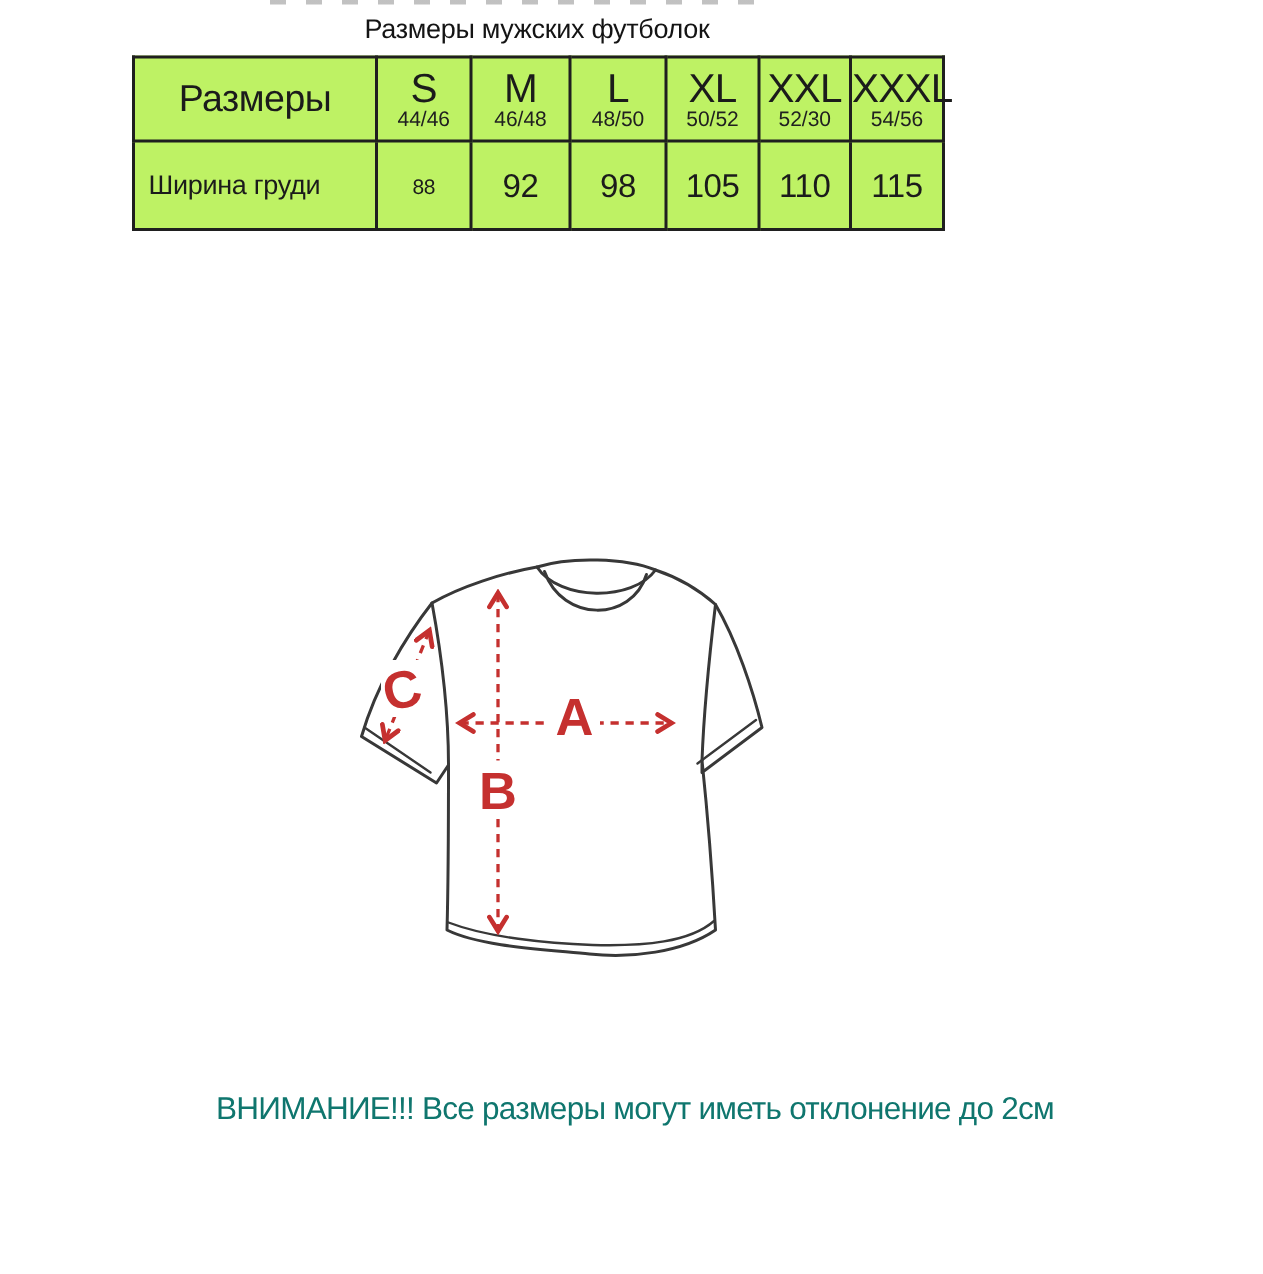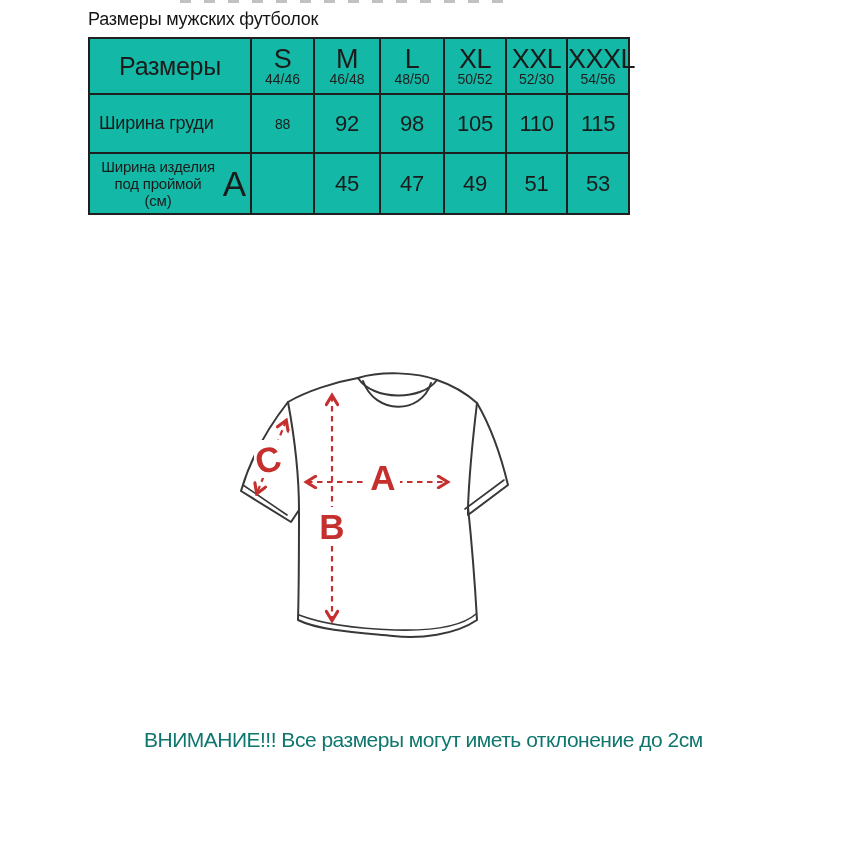--- a/index.html
+++ b/index.html
@@ -6,27 +6,27 @@
   body{
     width:842px;height:849px;position:relative;background:#ffffff;
     font-family:"Liberation Sans", sans-serif;color:#1b1b1b;overflow:hidden;
   }
   
   .top-fragment{
     position:absolute;left:180px;top:0;width:330px;height:3px;opacity:.55;
     background:repeating-linear-gradient(90deg,#8f8f8f 0 11px,transparent 11px 24px);
   }
   .page-title{
-    position:absolute;left:88px;top:9px;width:540px;text-align:left;
+    position:absolute;left:88px;top:9px;width:540px;text-align:center;
     font-size:18px;font-weight:400;letter-spacing:-.2px;color:#141414;
   }
   
   table.size-table{
     position:absolute;left:88px;top:37px;border-collapse:collapse;table-layout:fixed;
-    width:540px;background:#14b8a6;
+    width:540px;background:#bef264;
   }
   table.size-table td{
     border:2px solid #1f1f1f;text-align:center;vertical-align:middle;padding:0;
   }
   td.corner{font-size:25px;letter-spacing:-.3px;}
   .sz{font-size:27px;line-height:26px;letter-spacing:-.5px;}
   .rg{font-size:14px;line-height:15px;color:#202020;text-align:center;}
   td.lbl{text-align:left;}
   .lbl-flex{display:flex;align-items:center;justify-content:space-between;padding:0 4px 0 9px;}
   .lbl-txt{font-size:15px;line-height:17px;letter-spacing:-.2px;width:118px;}
@@ -102,34 +102,20 @@
           </div>
       </td>
       <td class="val sm">88</td>
       <td class="val">92</td>
       <td class="val">98</td>
       <td class="val">105</td>
       <td class="val">110</td>
       <td class="val">115</td>
     </tr>
 
-    <tr style="height:61px">
-      <td class="lbl">
-        <div class="lbl-flex">
-          <span class="lbl-txt">Ширина изделия под проймой (см)</span>
-          <span class="big-letter">A</span>
-        </div>
-      </td>
-      <td class="val"></td>
-      <td class="val">45</td>
-      <td class="val">47</td>
-      <td class="val">49</td>
-      <td class="val">51</td>
-      <td class="val">53</td>
-    </tr>
 
 
   </tbody>
 </table>
 
 <div class="diagram">
   <svg viewBox="0 0 310 290" xmlns="http://www.w3.org/2000/svg">
 
     <path class="shirt-body" d="M 63,37
          C 82,26 110,17 133,13

